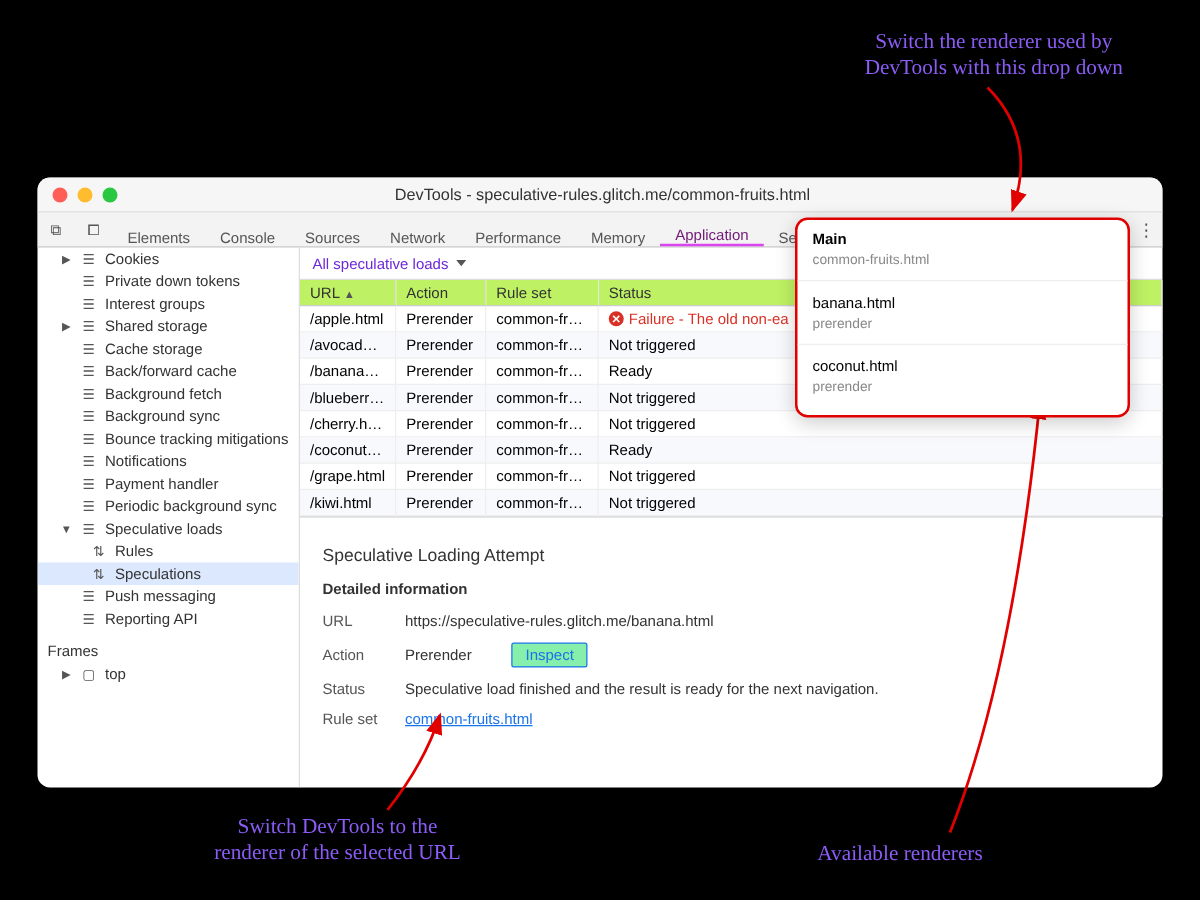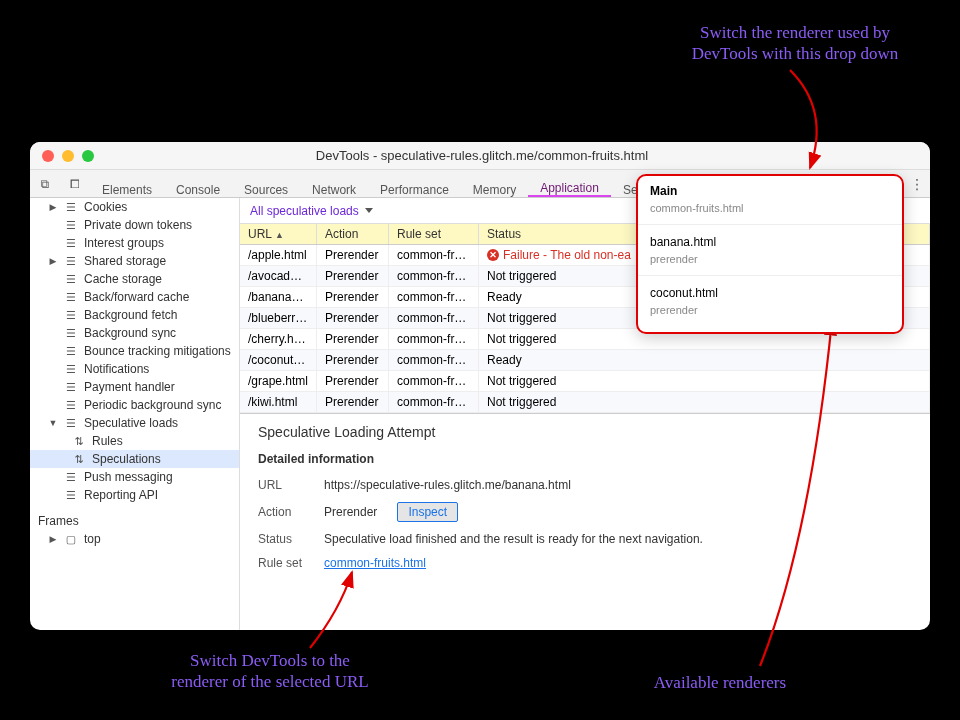--- a/index.html
+++ b/index.html
@@ -90,46 +90,46 @@
     font-size:12px; color:#6d28d9; gap:6px;
   }
   .table {
     flex: 0 0 auto;
     overflow:auto;
     border-bottom:1px solid #ccc;
     height: 190px;
   }
   table { border-collapse:collapse; width:100%; font-size:12px;}
   thead th {
-    text-align:left; font-weight:400; background:#fef9c3; border-bottom:1px solid #ccc;
+    text-align:left; font-weight:400; background:#bef264; border-bottom:1px solid #ccc;
     border-right:1px solid #ddd; padding:3px 8px; color:#333; position:sticky; top:0;
   }
   tbody td {
     padding:3px 8px; border-bottom:1px solid #eee; border-right:1px solid #eee;
     white-space:nowrap; overflow:hidden; text-overflow:ellipsis;
   }
   tbody tr:nth-child(even){ background:#f7f9fc;}
   .col-url{width:72px;} .col-action{width:72px;} .col-rule{width:90px;} .col-status{}
   .status-fail { color:#d93025; display:flex; align-items:center; gap:4px;}
   .fail-icon {
     width:12px;height:12px;border-radius:50%;background:#d93025;color:#fff;
     display:inline-flex;align-items:center;justify-content:center;font-size:9px;font-weight:bold;
   }
   th .sort { font-size:9px; color:#555; margin-left:3px;}
   .detail {
-    flex:1; overflow:auto; padding: 10px 18px; font-size:13px; color:#333;
+    flex:1; overflow:auto; padding: 22px 18px; font-size:13px; color:#333;
   }
   .detail h3 { font-size:14px; font-weight:400; margin-bottom:12px;}
   .detail h4 { font-size:12px; font-weight:600; margin:8px 0 12px;}
   .kv { display:flex; gap:14px; margin-bottom:10px; font-size:12px; align-items:center;}
   .kv .k { width:52px; color:#555;}
   .kv a { color:#1a73e8; text-decoration:underline; cursor:pointer;}
   .inspect-btn {
-    border:1px solid #1a73e8; color:#1a73e8; background:#e5e5e5; padding:2px 10px; font-size:12px;
-    border-radius:2px; margin-left:6px;
+    border:1px solid #1a73e8; color:#1a73e8; background:#86efac; padding:2px 10px; font-size:12px;
+    border-radius:2px; margin-left:18px;
   }
   .dropdown {
     position:absolute;
     top:174px; left:636px;
     width:268px;
     background:#fff;
     border:2px solid #e10000;
     border-radius:10px;
     box-shadow:0 4px 16px rgba(0,0,0,.2);
     font-size:12px;

